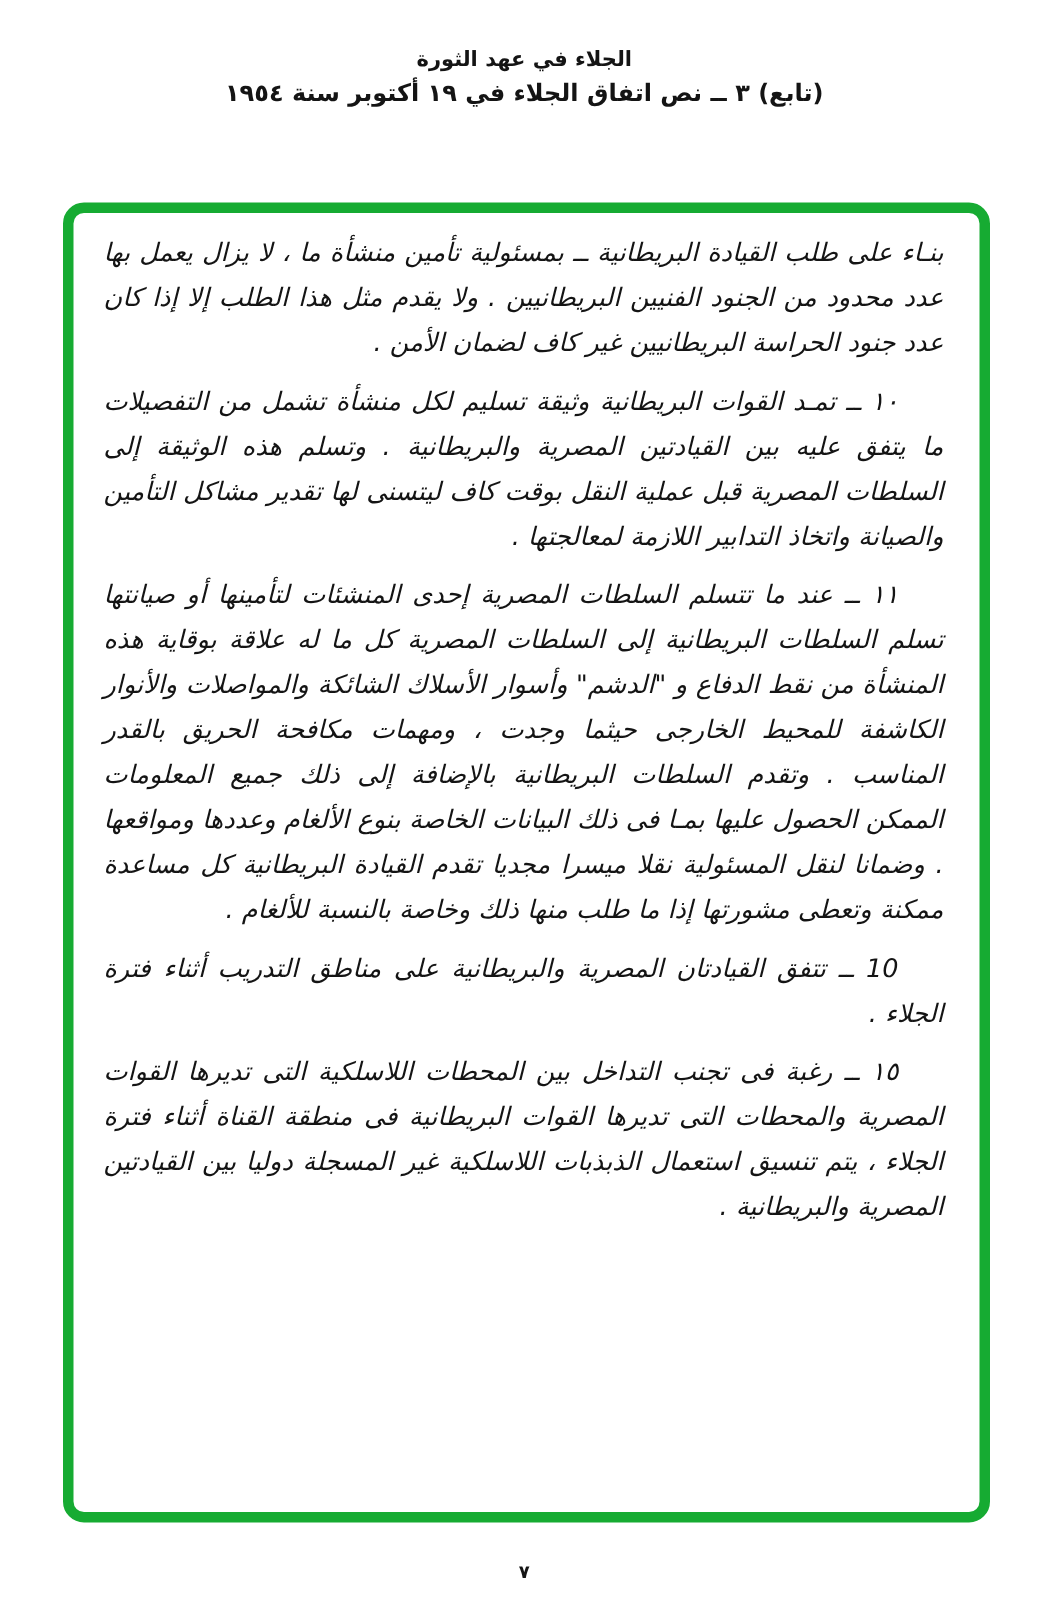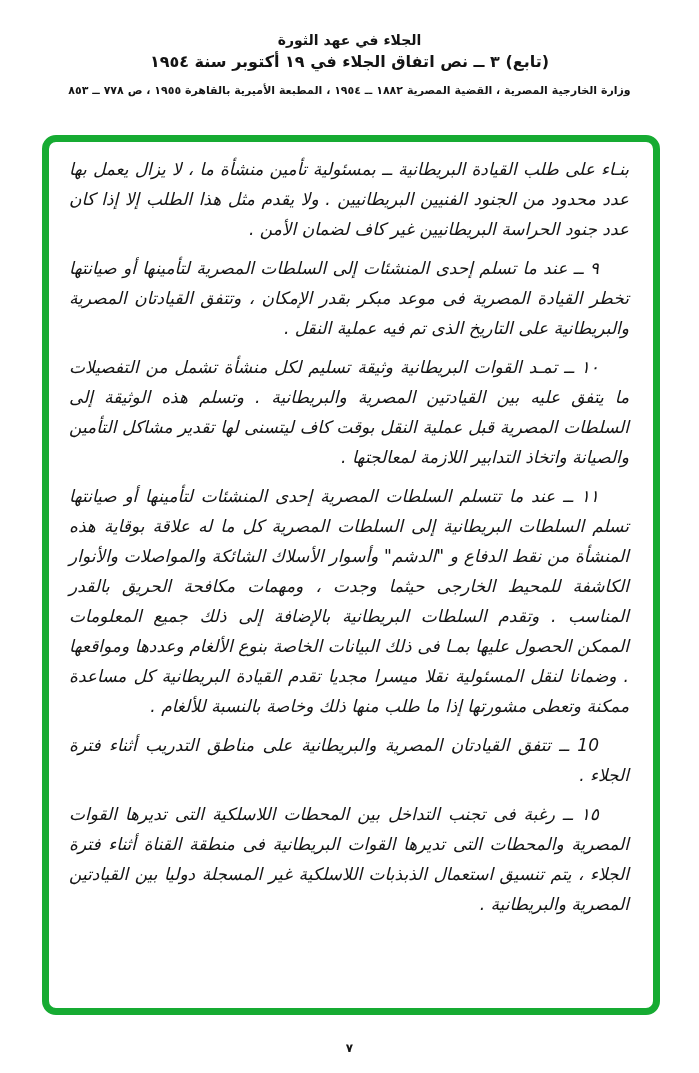--- a/index.html
+++ b/index.html
@@ -71,27 +71,25 @@
   }
 </style>
 </head>
 <body>
 
 <div class="page">
 
   <div class="header">
     <div class="title">الجلاء في عهد الثورة</div>
     <div class="subtitle">(تابع) ٣ ــ نص اتفاق الجلاء في ١٩ أكتوبر سنة ١٩٥٤</div>
-    <div class="source">وزارة الخارجية المصرية ، القضية المصرية ١٨٨٢ ــ ١٩٥٤ ، المطبعة الأميرية بالقاهرة ١٩٥٥ ، ص ٧٧٨ ــ ٨٥٣</div>
   </div>
 
   <div class="highlight-box" style="border-color: rgb(22, 171, 50);">
     <div class="content">
       <p>بنـاء على طلب القيادة البريطانية ــ بمسئولية تأمين منشأة ما ، لا يزال يعمل بها عدد محدود من الجنود الفنيين البريطانيين . ولا يقدم مثل هذا الطلب إلا إذا كان عدد جنود الحراسة البريطانيين غير كاف لضمان الأمن .</p>
-      <p class="indent">٩ ــ عند ما تسلم إحدى المنشئات إلى السلطات المصرية لتأمينها أو صيانتها تخطر القيادة المصرية فى موعد مبكر بقدر الإمكان ، وتتفق القيادتان المصرية والبريطانية على التاريخ الذى تم فيه عملية النقل .</p>
       <p class="indent">١٠ ــ تمـد القوات البريطانية وثيقة تسليم لكل منشأة تشمل من التفصيلات ما يتفق عليه بين القيادتين المصرية والبريطانية . وتسلم هذه الوثيقة إلى السلطات المصرية قبل عملية النقل بوقت كاف ليتسنى لها تقدير مشاكل التأمين والصيانة واتخاذ التدابير اللازمة لمعالجتها .</p>
       <p class="indent">١١ ــ عند ما تتسلم السلطات المصرية إحدى المنشئات لتأمينها أو صيانتها تسلم السلطات البريطانية إلى السلطات المصرية كل ما له علاقة بوقاية هذه المنشأة من نقط الدفاع و "الدشم" وأسوار الأسلاك الشائكة والمواصلات والأنوار الكاشفة للمحيط الخارجى حيثما وجدت ، ومهمات مكافحة الحريق بالقدر المناسب . وتقدم السلطات البريطانية بالإضافة إلى ذلك جميع المعلومات الممكن الحصول عليها بمـا فى ذلك البيانات الخاصة بنوع الألغام وعددها ومواقعها . وضمانا لنقل المسئولية نقلا ميسرا مجديا تقدم القيادة البريطانية كل مساعدة ممكنة وتعطى مشورتها إذا ما طلب منها ذلك وخاصة بالنسبة للألغام .</p>
       <p class="indent">10 ــ تتفق القيادتان المصرية والبريطانية على مناطق التدريب أثناء فترة الجلاء .</p>
       <p class="indent">١٥ ــ رغبة فى تجنب التداخل بين المحطات اللاسلكية التى تديرها القوات المصرية والمحطات التى تديرها القوات البريطانية فى منطقة القناة أثناء فترة الجلاء ، يتم تنسيق استعمال الذبذبات اللاسلكية غير المسجلة دوليا بين القيادتين المصرية والبريطانية .</p>
     </div>
   </div>
 
   <div class="page-number">٧</div>
 
 </div>

